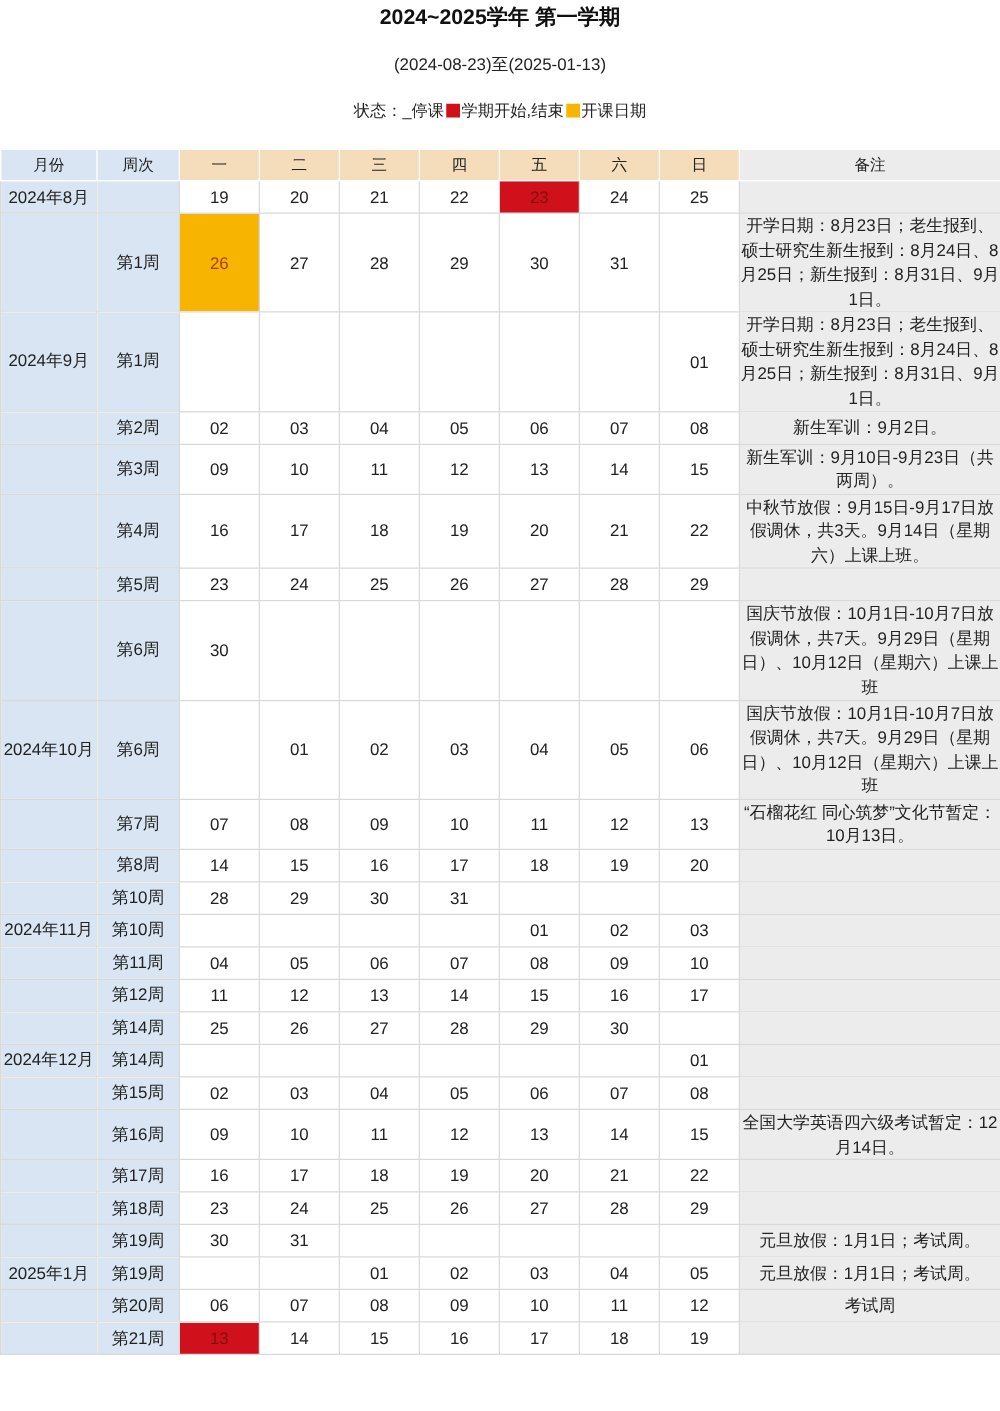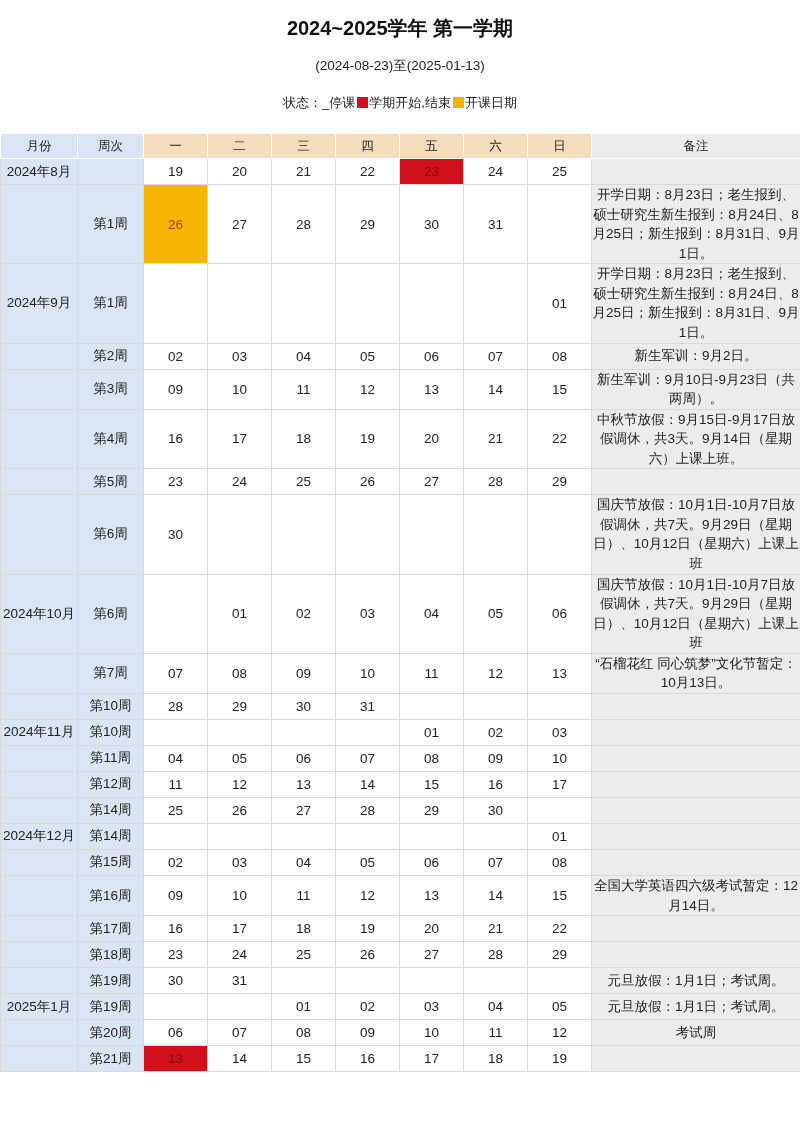--- a/index.html
+++ b/index.html
@@ -16,23 +16,23 @@
   html,body{margin:0;padding:0;}
   body{
     width:800px;
     background:#ffffff;
     color:#1a1a1a;
     font-family:"Liberation Sans","DejaVu Sans",sans-serif;
   }
   .page{width:800px;}
   .title{
     margin:0;
-    padding-top:17px;
+    padding-top:3px;
     text-align:center;
-    font-size:20px;
+    font-size:17px;
     line-height:22px;
     font-weight:700;
     color:#111;
   }
   .subtitle{
     margin-top:18px;
     text-align:center;
     font-size:13.5px;
     color:#222;
   }
@@ -248,20 +248,32 @@
           <td class="day">08</td>
           <td class="day">09</td>
           <td class="day">10</td>
           <td class="day">11</td>
           <td class="day">12</td>
           <td class="day">13</td>
           <td class="note">“石榴花红 同心筑梦”文化节暂定：10月13日。</td>
         </tr>
         <tr>
           <td class="month"></td>
+          <td class="week">第8周</td>
+          <td class="day">14</td>
+          <td class="day">15</td>
+          <td class="day">16</td>
+          <td class="day">17</td>
+          <td class="day">18</td>
+          <td class="day">19</td>
+          <td class="day">20</td>
+          <td class="note"></td>
+        </tr>
+        <tr>
+          <td class="month"></td>
           <td class="week">第10周</td>
           <td class="day">28</td>
           <td class="day">29</td>
           <td class="day">30</td>
           <td class="day">31</td>
           <td class="day"></td>
           <td class="day"></td>
           <td class="day"></td>
           <td class="note"></td>
         </tr>

